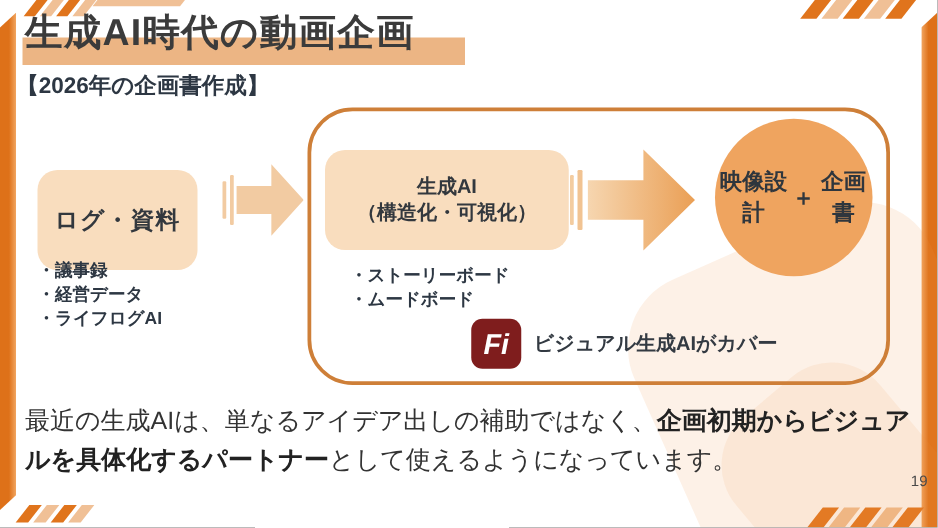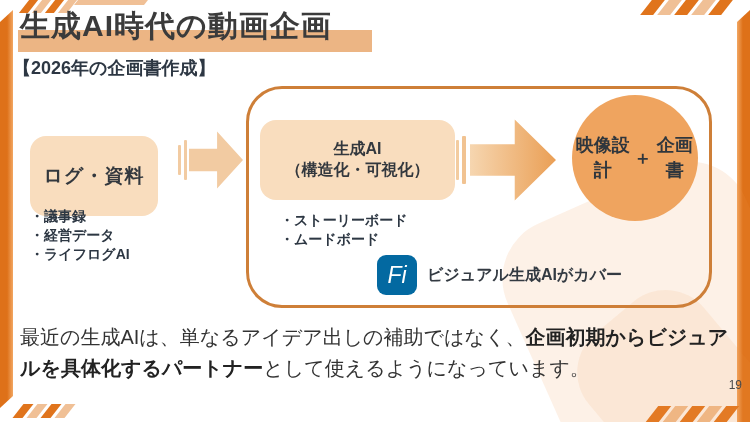--- a/index.html
+++ b/index.html
@@ -85,23 +85,23 @@
   .tb2b{left:462px;top:136px;width:4px;height:48px;background:#F1C392;}
   .circle-output{
     position:absolute;left:572px;top:95px;width:126px;height:126px;
     border-radius:50%;background:#EFA45F;
     display:flex;align-items:center;justify-content:flex-start;
     font-size:18px;font-weight:600;color:#2F363D;line-height:25px;text-align:center;
   }
   
   .badge-row{position:absolute;left:377px;top:255px;display:flex;align-items:center;gap:10px;}
   .badge-logo{
-    width:40px;height:40px;background:#0369a1;border-radius:9px;
+    width:40px;height:40px;background:#7f1d1d;border-radius:9px;
     display:flex;align-items:center;justify-content:center;
-    color:#fff;font-size:23px;font-weight:normal;font-style:italic;
+    color:#fff;font-size:23px;font-weight:bold;font-style:italic;
   }
   .badge-caption{font-size:16px;font-weight:bold;color:#333A42;}
   
   .summary{
     position:absolute;left:20px;top:322px;width:724px;
     font-size:20px;color:#333;line-height:31px;
   }
   .summary b{color:#222;}
   .page-number{
     position:absolute;left:712px;top:378px;width:30px;

